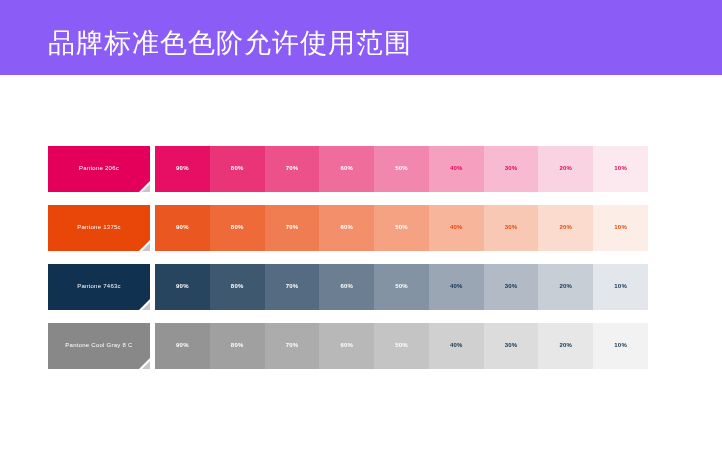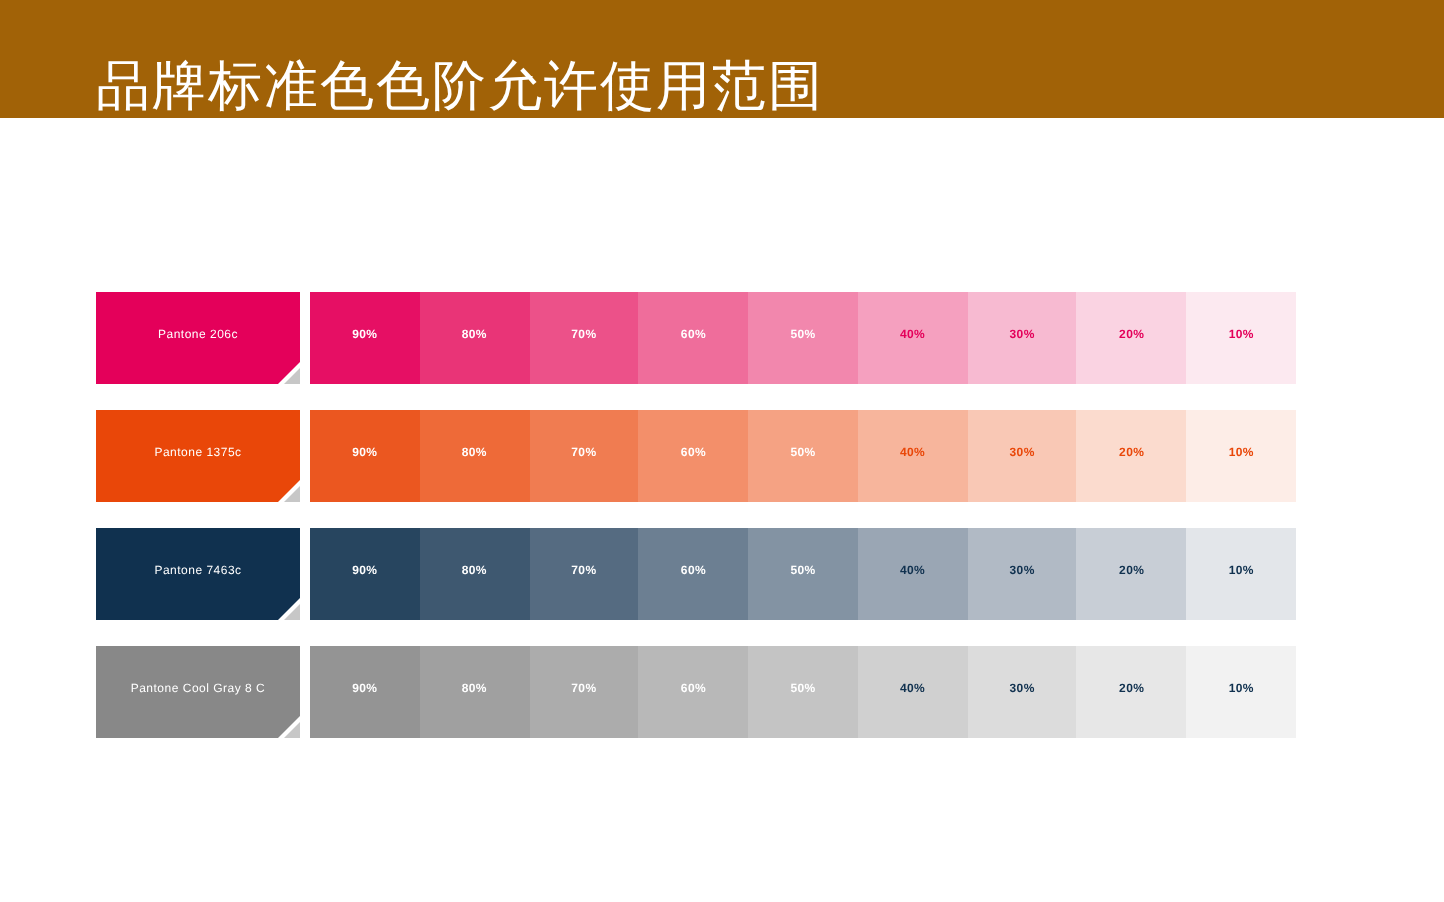--- a/index.html
+++ b/index.html
@@ -14,22 +14,22 @@
     overflow: hidden;
     position: relative;
   }
 
   
   .header {
     position: absolute;
     left: 0;
     top: 0;
     width: 722px;
-    height: 59px;
-    background: #a16207;
+    height: 75px;
+    background: #8b5cf6;
     text-decoration: underline;
   }
   .header-title {
     position: absolute;
     left: 48px;
     top: 26px;
     font-size: 27px;
     line-height: 34px;
     color: #ffffff;
     letter-spacing: 1px;

